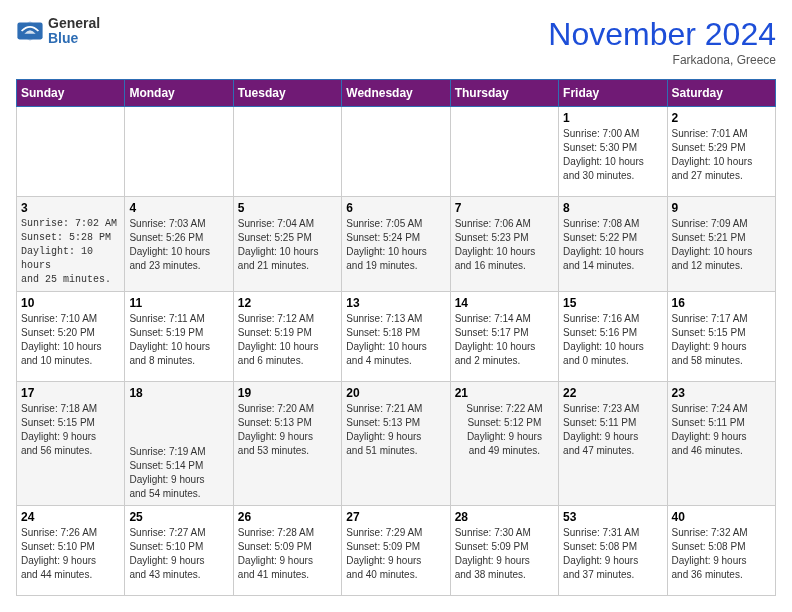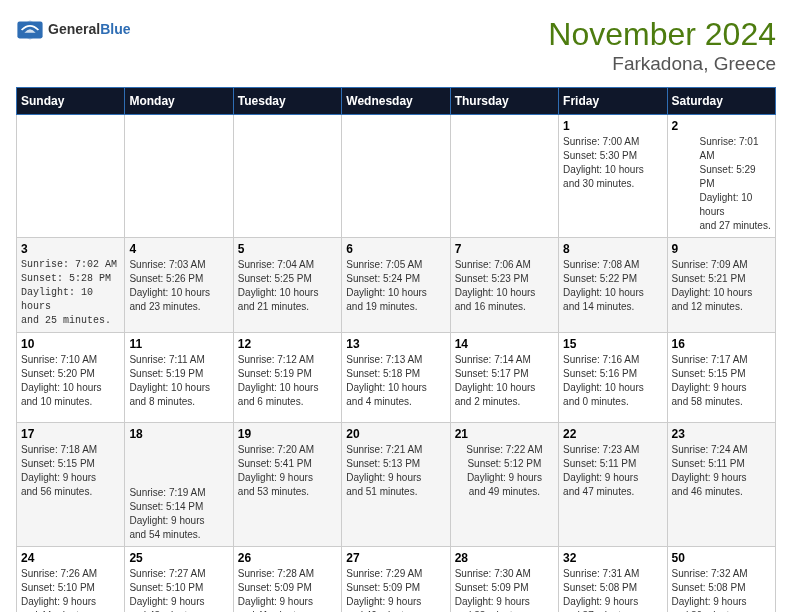--- a/index.html
+++ b/index.html
@@ -16,51 +16,51 @@
       align-items: flex-start;
       margin-bottom: 12px;
     }
     .logo {
       display: flex;
       align-items: center;
       gap: 4px;
     }
     .logo-text {
       display: flex;
-      flex-direction: row;
+      flex-direction: column;
       font-size: 14px;
       font-weight: bold;
       color: #333;
       line-height: 1.1;
     }
     .logo-text .general { color: #333; }
     .logo-text .blue { color: #2e6db4; }
     .logo-icon {
       width: 28px;
       height: 28px;
     }
     .title-area {
       text-align: right;
     }
     .month-title {
       font-size: 32px;
       font-weight: normal;
-      color: #4d7c0f;
+      color: #1d4ed8;
     }
     .location {
-      font-size: 19px;
+      font-size: 12px;
       color: #555;
     }
     .calendar {
       width: 100%;
       border-collapse: collapse;
       font-size: 11px;
     }
     .calendar th {
-      background-color: #0f172a;
+      background-color: #701a75;
       color: #fff;
       padding: 6px 4px;
       text-align: left;
       font-size: 12px;
       font-weight: bold;
       border: 1px solid #2e6db4;
     }
     .calendar td {
       border: 1px solid #ccc;
       vertical-align: top;
@@ -130,21 +130,21 @@
         <td class="empty-cell"></td>
         <td>
           <span class="day-number">1</span>
           <div class="day-info" style="white-space: pre-line;">Sunrise: 7:00 AM
 Sunset: 5:30 PM
 Daylight: 10 hours
 and 30 minutes.</div>
         </td>
         <td>
           <span class="day-number">2</span>
-          <div class="day-info" style="white-space: pre-line; margin-left: 28px;">Sunrise: 7:01 AM
+          <div class="day-info" style="white-space: pre-line;">Sunrise: 7:01 AM
 Sunset: 5:29 PM
 Daylight: 10 hours
 and 27 minutes.</div>
         </td>
       </tr>
       <tr>
         <td>
           <span class="day-number">3</span>
           <div class="day-info" style="white-space: pre-line; font-family: Liberation Mono, monospace;">Sunrise: 7:02 AM
 Sunset: 5:28 PM
@@ -256,21 +256,21 @@
         <td>
           <span class="day-number">18</span>
           <div class="day-info" style="white-space: pre-line; margin-top: 45px;">Sunrise: 7:19 AM
 Sunset: 5:14 PM
 Daylight: 9 hours
 and 54 minutes.</div>
         </td>
         <td>
           <span class="day-number">19</span>
           <div class="day-info" style="white-space: pre-line;">Sunrise: 7:20 AM
-Sunset: 5:41 PM
+Sunset: 5:13 PM
 Daylight: 9 hours
 and 53 minutes.</div>
         </td>
         <td>
           <span class="day-number">20</span>
           <div class="day-info" style="white-space: pre-line;">Sunrise: 7:21 AM
 Sunset: 5:13 PM
 Daylight: 9 hours
 and 51 minutes.</div>
         </td>
@@ -326,28 +326,28 @@
 and 40 minutes.</div>
         </td>
         <td>
           <span class="day-number">28</span>
           <div class="day-info" style="white-space: pre-line;">Sunrise: 7:30 AM
 Sunset: 5:09 PM
 Daylight: 9 hours
 and 38 minutes.</div>
         </td>
         <td>
-          <span class="day-number">32</span>
+          <span class="day-number">53</span>
           <div class="day-info" style="white-space: pre-line;">Sunrise: 7:31 AM
 Sunset: 5:08 PM
 Daylight: 9 hours
 and 37 minutes.</div>
         </td>
         <td>
-          <span class="day-number">50</span>
+          <span class="day-number">40</span>
           <div class="day-info" style="white-space: pre-line;">Sunrise: 7:32 AM
 Sunset: 5:08 PM
 Daylight: 9 hours
 and 36 minutes.</div>
         </td>
       </tr>
     </tbody>
 </table>
 
 </body></html>

